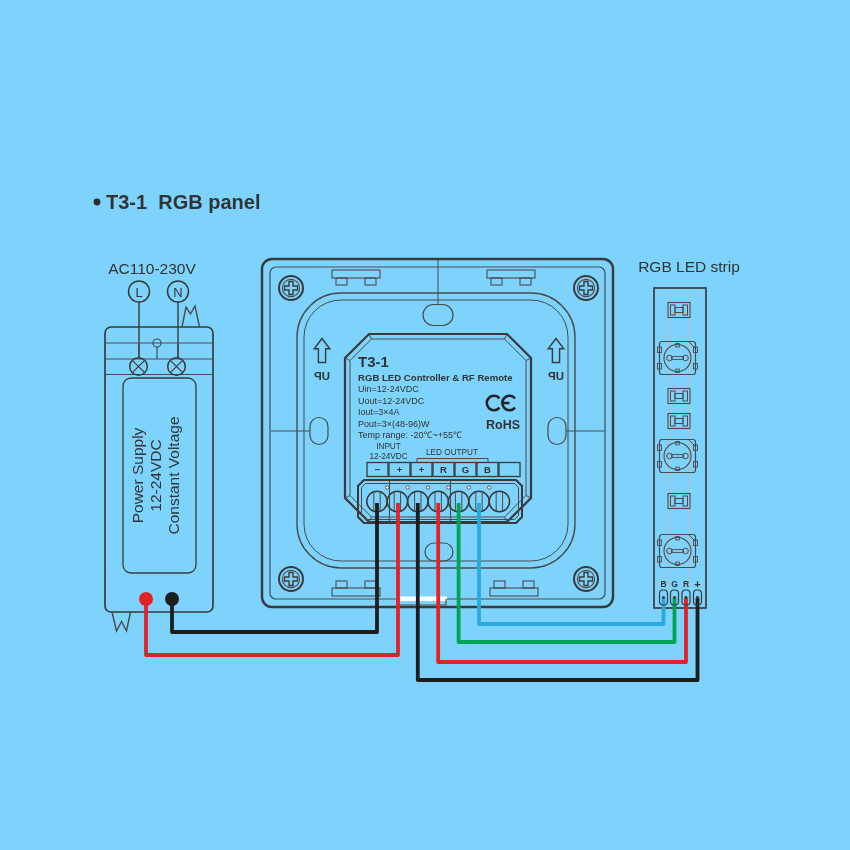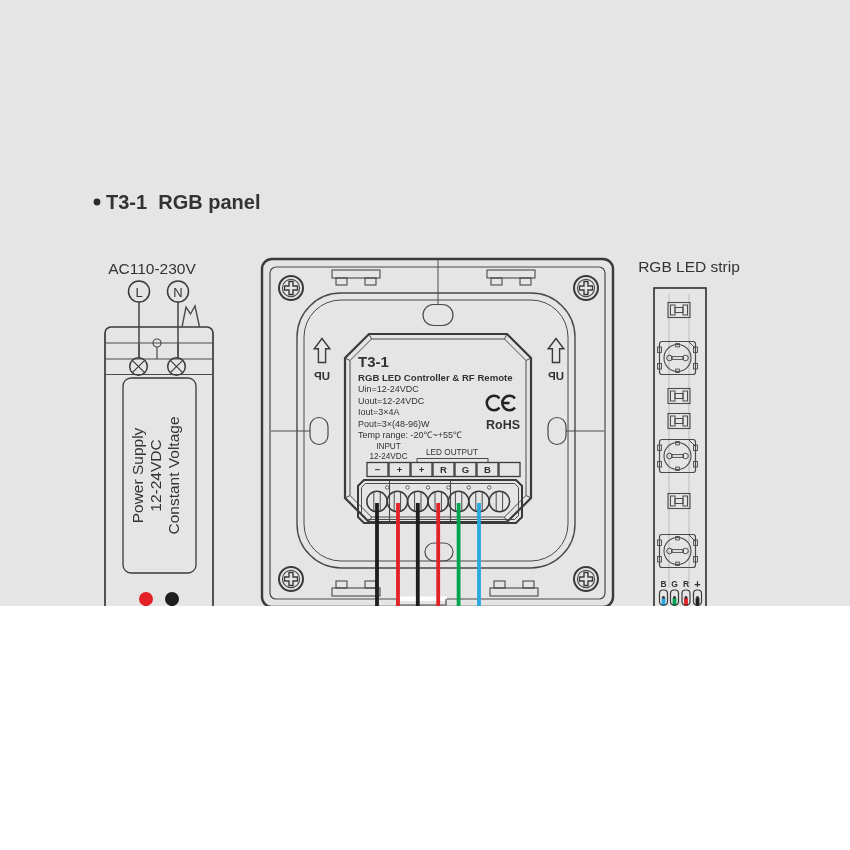--- a/index.html
+++ b/index.html
@@ -1,16 +1,16 @@
 <!DOCTYPE html>
 <html><head>
 <meta charset="utf-8">
 <style>
   html,body{margin:0;padding:0;background:#ffffff;}
-  .stage{position:relative;width:850px;height:606px;background:#e5e5e5;overflow:hidden;
+  .stage{position:relative;width:850px;height:850px;background:#7dd3fc;overflow:hidden;
          font-family:"Liberation Sans",sans-serif;}
   svg{position:absolute;left:0;top:0;}
   svg text{font-family:"Liberation Sans",sans-serif;fill:#333;}
   text.pre{white-space:pre;}
   .ln{stroke:#3a3a3a;fill:none;}
   .thin{stroke:#4a4a4a;fill:none;}
 </style>
 </head>
 <body>
 

